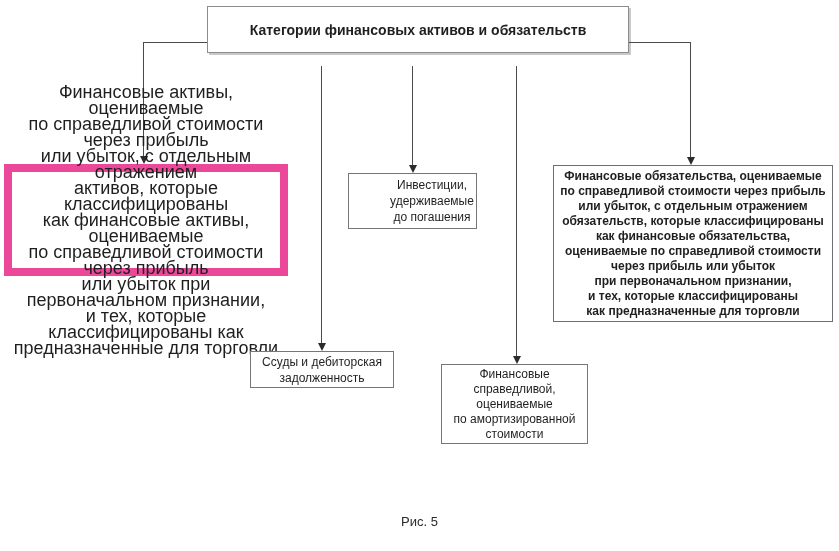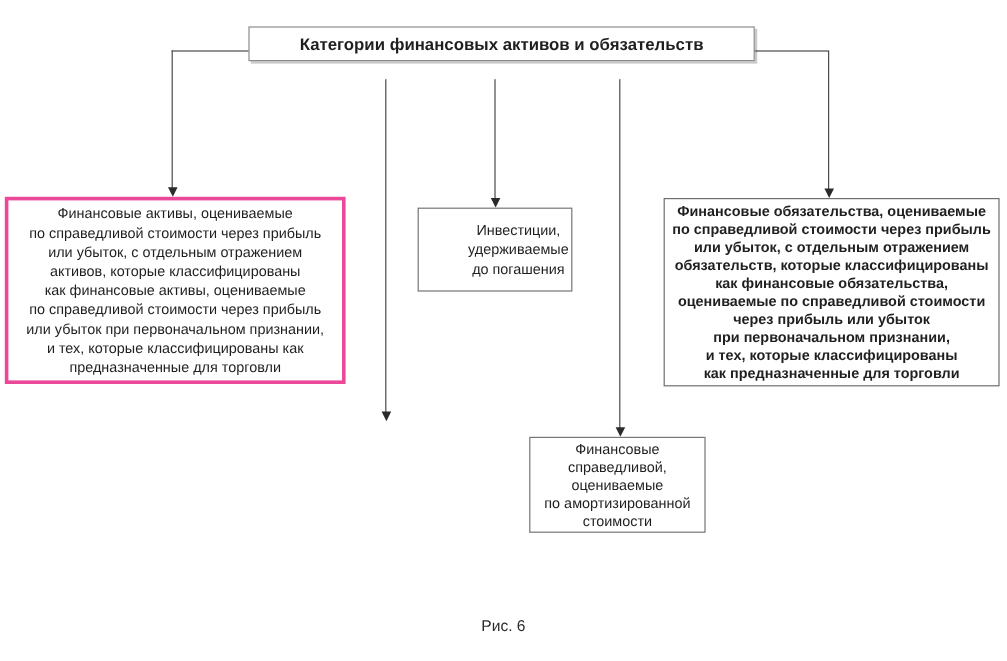--- a/index.html
+++ b/index.html
@@ -23,33 +23,33 @@
     align-items: center;
     justify-content: center;
     text-align: center;
     color: #1f1f1f;
   }
   .box .txt {
     white-space: pre-line;
     width: 100%;
   }
   .root-box {
-    left: 207px; top: 22px; width: 422px; height: 29px;
+    left: 207px; top: 6px; width: 422px; height: 47px;
     border: 1px solid #8c8c8c;
     box-shadow: 2px 2px 0 #c9c9c9;
     font-weight: bold;
     font-size: 14px;
   }
   .node-fa-fvtpl {
-    left: 4px; top: 164px; width: 284px; height: 156px;
-    border: 3px solid #ec4899;
-    font-size: 12px; line-height: 16px;
+    left: 4px; top: 164px; width: 284px; height: 112px;
+    border: 8px solid #ec4899;
+    font-size: 18px; line-height: 16px;
   }
   .node-htm {
-    left: 348px; top: 173px; width: 129px; height: 70px;
+    left: 348px; top: 173px; width: 129px; height: 56px;
     border: 1px solid #767676;
     font-size: 12px; line-height: 16px; padding-left: 39px;
   }
   .node-fl-fvtpl {
     left: 553px; top: 165px; width: 280px; height: 157px;
     border: 1px solid #6e6e6e;
     font-size: 12px; line-height: 15px; font-weight: bold;
   }
   .node-loans {
     left: 250px; top: 351px; width: 144px; height: 37px;
@@ -130,24 +130,28 @@
 или убыток, с отдельным отражением
 обязательств, которые классифицированы
 как финансовые обязательства,
 оцениваемые по справедливой стоимости
 через прибыль или убыток
 при первоначальном признании,
 и тех, которые классифицированы
 как предназначенные для торговли</div>
   </div>
 
+  <div class="box node-loans">
+    <div class="txt">Ссуды и дебиторская
+задолженность</div>
+  </div>
 
   <div class="box node-fl-amortized">
     <div class="txt">Финансовые
 справедливой,
 оцениваемые
 по амортизированной
 стоимости</div>
   </div>
 
-  <div class="caption">Рис. 6</div>
+  <div class="caption">Рис. 5</div>
 
 </div>
 
 </body></html>

